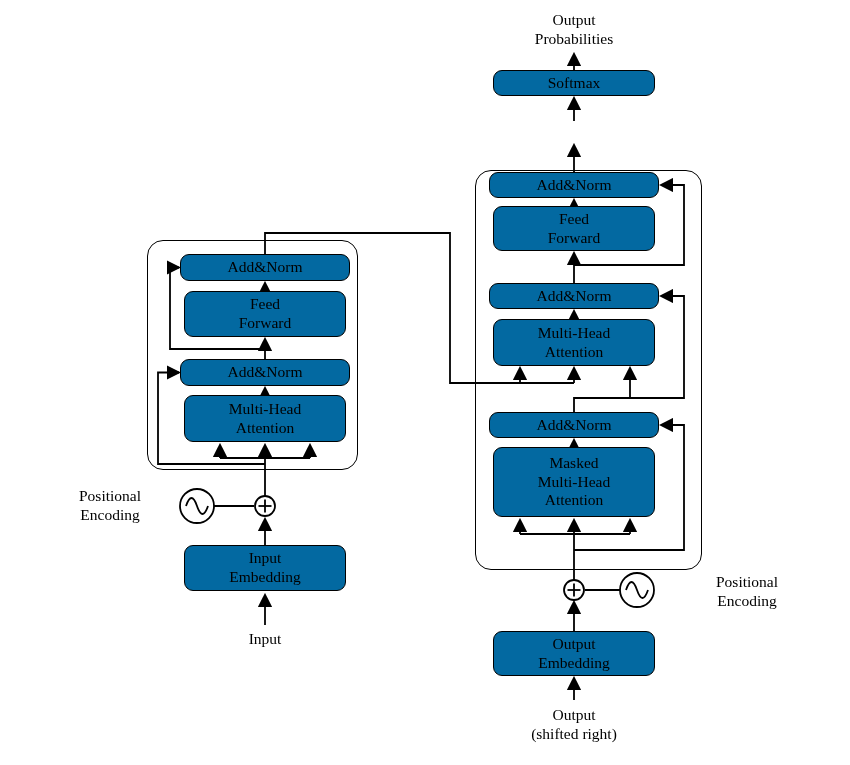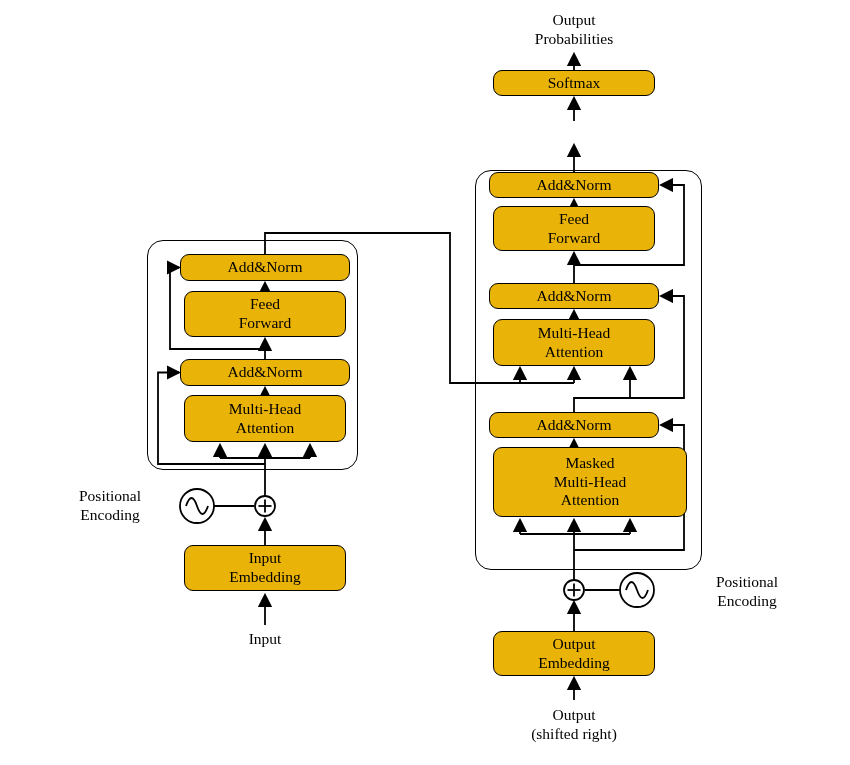--- a/index.html
+++ b/index.html
@@ -3,21 +3,21 @@
 <meta charset="utf-8">
 <style>
   html,body{margin:0;padding:0;background:#ffffff;}
   .stage{
     position:relative;width:850px;height:765px;background:#ffffff;overflow:hidden;
     font-family:"Liberation Serif","DejaVu Serif",serif;color:#000;
   }
   .stage svg{position:absolute;left:0;top:0;}
   .box{
     position:absolute;box-sizing:border-box;
-    border:1.8px solid #000;border-radius:9px;background:#eab308;
+    border:1.8px solid #000;border-radius:9px;background:#0369a1;
     display:flex;align-items:center;justify-content:center;
     text-align:center;white-space:pre-line;
     font-size:15.5px;line-height:1.2;z-index:2;
   }
   .outer{
     border-radius:16px;background:transparent;z-index:1;
   }
   .label{
     position:absolute;display:flex;align-items:center;justify-content:center;
     text-align:center;white-space:pre-line;font-size:15.5px;line-height:1.25;z-index:2;
@@ -116,21 +116,21 @@
 Encoding</div>
 
   <div class="box outer" style="left:475px;top:170px;width:227px;height:400px;"></div>
   <div class="box" style="left:489px;top:172px;width:170px;height:26px;">Add&amp;Norm</div>
   <div class="box" style="left:493px;top:206px;width:162px;height:45px;">Feed
 Forward</div>
   <div class="box" style="left:489px;top:283px;width:170px;height:26px;">Add&amp;Norm</div>
   <div class="box" style="left:493px;top:319px;width:162px;height:47px;">Multi-Head
 Attention</div>
   <div class="box" style="left:489px;top:412px;width:170px;height:26px;">Add&amp;Norm</div>
-  <div class="box" style="left:493px;top:447px;width:194px;height:70px;">Masked
+  <div class="box" style="left:493px;top:447px;width:162px;height:70px;">Masked
 Multi-Head
 Attention</div>
   <div class="box" style="left:493px;top:70px;width:162px;height:26px;">Softmax</div>
   <div class="box" style="left:493px;top:631px;width:162px;height:45px;">Output
 Embedding</div>
   <div class="label" style="left:494px;top:6px;width:160px;height:46px;">Output
 Probabilities</div>
   <div class="label" style="left:500px;top:701px;width:148px;height:46px;">Output
 (shifted right)</div>
   <div class="label" style="left:693px;top:568px;width:108px;height:46px;">Positional

